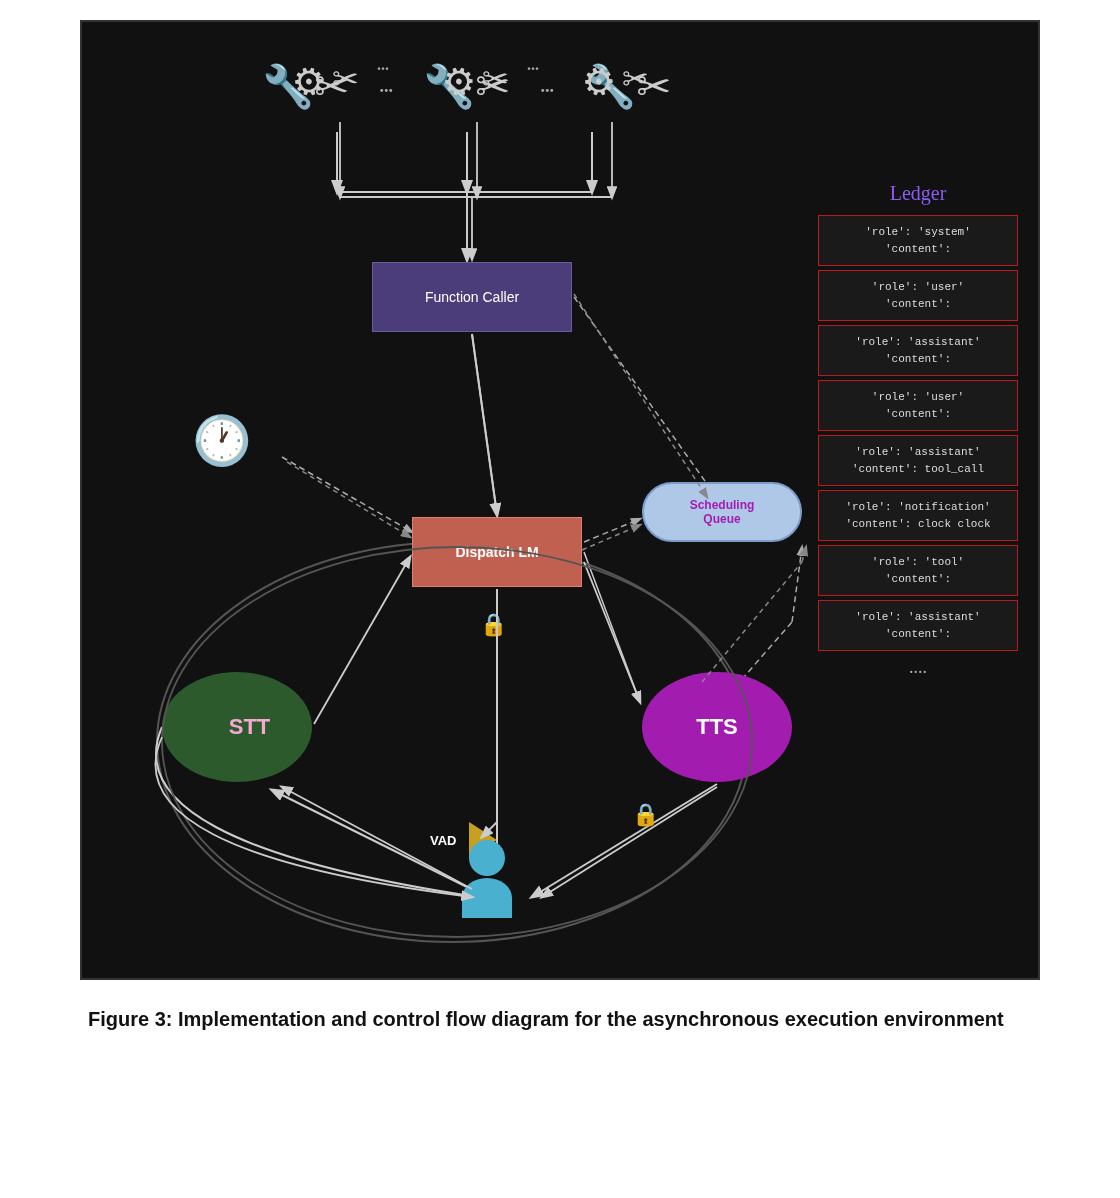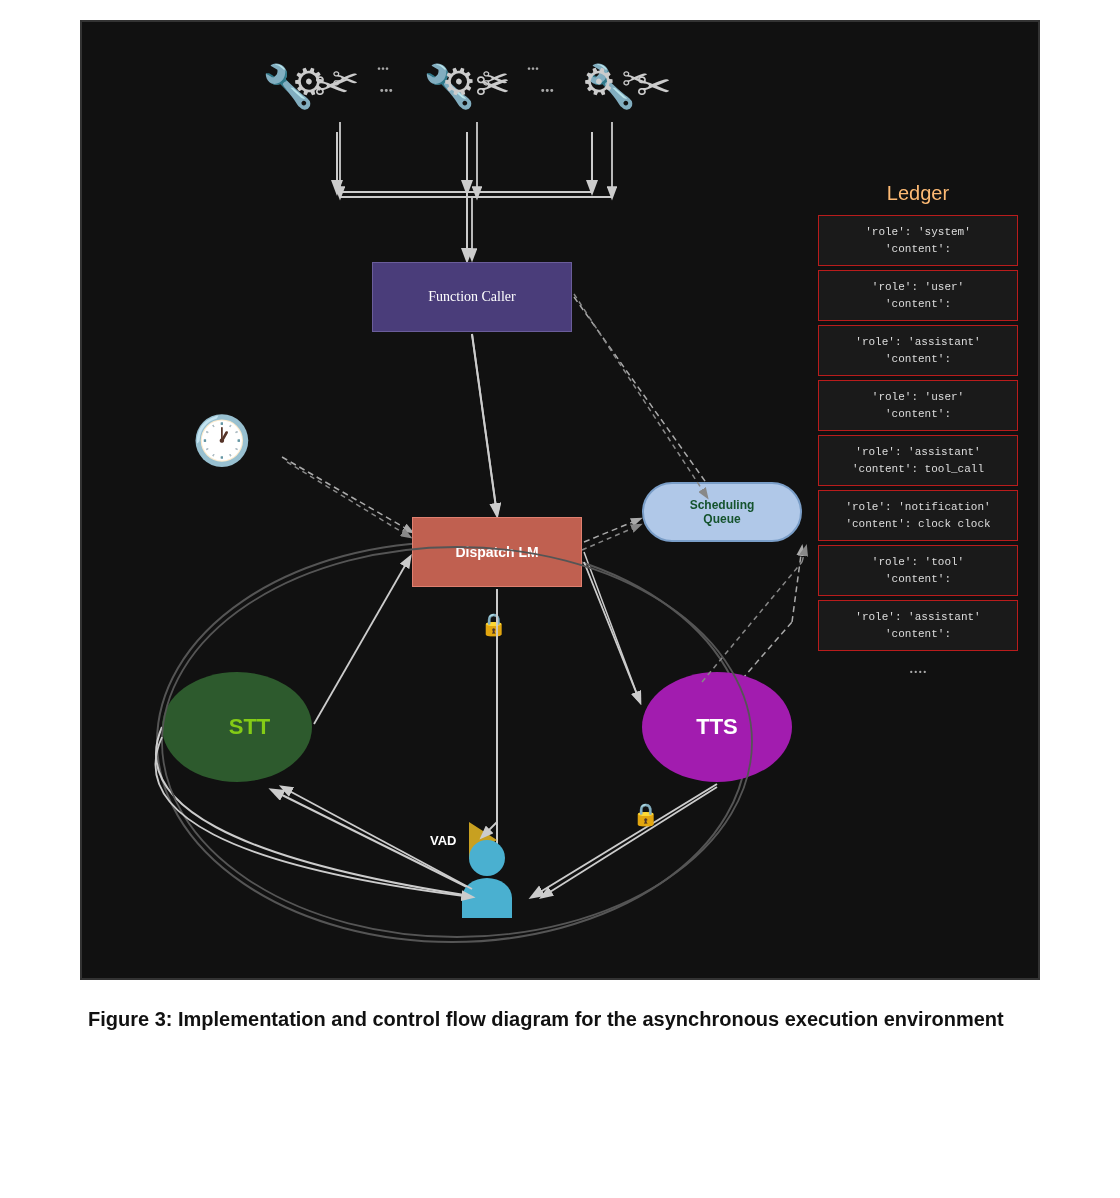--- a/index.html
+++ b/index.html
@@ -48,36 +48,36 @@
       left: 290px;
       width: 200px;
       height: 70px;
       background: #4a3d7a;
       border: 1px solid #6a5d9a;
       display: flex;
       align-items: center;
       justify-content: center;
       color: #fff;
       font-size: 14px;
-      font-family: Liberation Serif, serif;
+      font-family: Liberation Sans, sans-serif;
     }
 
     
     .ledger-container {
       position: absolute;
       top: 160px;
       right: 20px;
       width: 200px;
     }
     .ledger-title {
-      color: #fdba74;
+      color: #8b5cf6;
       font-size: 20px;
       text-align: center;
       margin-bottom: 10px;
-      font-family: Liberation Sans, sans-serif;
+      font-family: Liberation Serif, serif;
     }
     .ledger-item {
       border: 1px solid #b91c1c;
       background: #1a1a1a;
       padding: 8px 10px;
       margin-bottom: 4px;
       color: #ddd;
       font-size: 11px;
       font-family: 'Courier New', monospace;
       text-align: center;
@@ -105,21 +105,21 @@
       top: 460px;
       left: 560px;
       width: 160px;
       height: 60px;
       background: #b0c8e8;
       border: 2px solid #7a9ec8;
       border-radius: 30px;
       display: flex;
       align-items: center;
       justify-content: center;
-      color: #14532d;
+      color: #a21caf;
       font-size: 12px;
       font-family: Arial, sans-serif;
       text-align: center;
       font-weight: bold;
     }
 
     
     .dispatch-lm {
       position: absolute;
       top: 495px;
@@ -142,21 +142,21 @@
       position: absolute;
       top: 650px;
       left: 80px;
       width: 150px;
       height: 110px;
       background: #2d5a2d;
       border-radius: 50%;
       display: flex;
       align-items: center;
       justify-content: center;
-      color: #84cc16;
+      color: #f9a8d4;
       font-size: 22px;
       font-family: Arial, sans-serif;
       font-weight: bold;
       padding-left: 25px;
     }
 
     
     .tts-ellipse {
       position: absolute;
       top: 650px;

